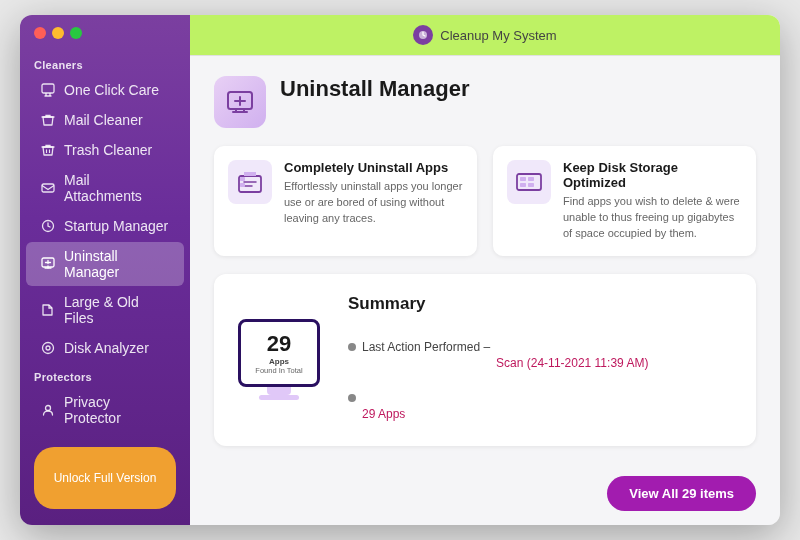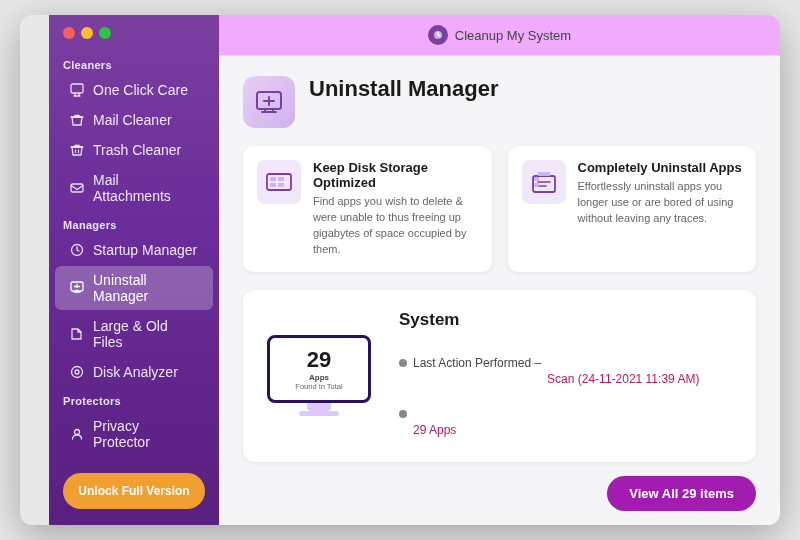--- a/index.html
+++ b/index.html
@@ -22,21 +22,20 @@
       position: relative;
     }
     
     .sidebar {
       width: 170px;
       min-width: 170px;
       background: linear-gradient(180deg, #7b3fa0 0%, #6a2d9a 40%, #5a2080 100%);
       display: flex;
       flex-direction: column;
       padding: 12px 0 12px 0;
-      margin-left: 29px;
     }
     .traffic-lights {
       display: flex;
       gap: 6px;
       padding: 0 14px 12px 14px;
     }
     .tl {
       width: 12px;
       height: 12px;
       border-radius: 50%;
@@ -75,40 +74,40 @@
       flex-shrink: 0;
     }
     .sidebar-bottom {
       margin-top: auto;
       padding: 0 14px 4px 14px;
     }
     .unlock-btn {
       background: #f0a030;
       color: #fff;
       font-size: 12px;
-      font-weight: 700;
+      font-weight: 400;
       border: none;
       border-radius: 20px;
-      padding: 11px 14px;
+      padding: 24px 14px;
       width: 100%;
       cursor: pointer;
     }
     
     .main {
       flex: 1;
       background: #f5f5f7;
       display: flex;
       flex-direction: column;
     }
     .topbar {
       display: flex;
       align-items: center;
       justify-content: center;
       padding: 10px 20px;
-      background: #f0abfc;
+      background: #bef264;
       border-bottom: 1px solid #e0e0e0;
       gap: 7px;
     }
     .topbar-icon {
       width: 20px;
       height: 20px;
       background: #7b3fa0;
       border-radius: 50%;
       display: flex;
       align-items: center;
@@ -197,21 +196,21 @@
       align-items: center;
       gap: 28px;
     }
     .summary-monitor {
       display: flex;
       flex-direction: column;
       align-items: center;
       flex-shrink: 0;
     }
     .monitor-screen {
-      width: 104px;
+      width: 82px;
       height: 68px;
       border: 3px solid #2a1060;
       border-radius: 8px;
       background: #fff;
       display: flex;
       flex-direction: column;
       align-items: center;
       justify-content: center;
       position: relative;
     }
@@ -335,21 +334,20 @@
     <div class="sidebar-item">
       <div class="sidebar-item-icon">
         <svg width="14" height="14" viewBox="0 0 14 14" fill="none">
             <rect x="1" y="3" width="12" height="8" rx="1.5" stroke="rgba(255,255,255,0.85)" stroke-width="1.3"></rect>
             <path d="M1 4.5l6 4 6-4" stroke="rgba(255,255,255,0.85)" stroke-width="1.3"></path>
           </svg>
       </div>
       <span>Mail Attachments</span>
     </div>
 
-    <div class="sidebar-section-label">Managers</div>
 
     <div class="sidebar-item">
       <div class="sidebar-item-icon">
         <svg width="14" height="14" viewBox="0 0 14 14" fill="none">
             <circle cx="7" cy="7" r="5.5" stroke="rgba(255,255,255,0.85)" stroke-width="1.3"></circle>
             <path d="M7 4v3l2 1" stroke="rgba(255,255,255,0.85)" stroke-width="1.3" stroke-linecap="round"></path>
           </svg>
       </div>
       <span>Startup Manager</span>
     </div>
@@ -422,64 +420,64 @@
             <line x1="8" y1="25" x2="22" y2="25" stroke="#7b3fa0" stroke-width="2" stroke-linecap="round"></line>
             <path d="M10 14h10M15 10v8" stroke="#7b3fa0" stroke-width="2" stroke-linecap="round"></path>
           </svg>
         </div>
         <div class="page-header-text">
           <h1>Uninstall Manager</h1>
         </div>
       </div>
 
       <div class="features-row">
+        <div class="feature-card">
+          <div class="feature-icon">
+            <svg width="28" height="28" viewBox="0 0 28 28" fill="none">
+              <rect x="3" y="8" width="22" height="16" rx="2" stroke="#7b3fa0" stroke-width="1.8"></rect>
+              <path d="M8 4h12v4H8z" fill="#d0b0ef" rx="1"></path>
+              <path d="M8 14h12M8 18h8" stroke="#7b3fa0" stroke-width="1.5" stroke-linecap="round"></path>
+              <rect x="4" y="9" width="5" height="4" rx="0.8" fill="#d0b0ef"></rect>
+              <rect x="4" y="15" width="5" height="4" rx="0.8" fill="#d0b0ef"></rect>
+            </svg>
+          </div>
+          <div class="feature-text">
+            <h3>Completely Uninstall Apps</h3>
+            <p>Effortlessly uninstall apps you longer use or are bored of using without leaving any traces.</p>
+          </div>
+        </div>
         <div class="feature-card">
           <div class="feature-icon">
             <svg width="28" height="28" viewBox="0 0 28 28" fill="none">
               <rect x="2" y="6" width="24" height="16" rx="2" stroke="#7b3fa0" stroke-width="1.8"></rect>
               <rect x="5" y="9" width="6" height="4" rx="0.8" fill="#d0b0ef"></rect>
               <rect x="5" y="15" width="6" height="4" rx="0.8" fill="#d0b0ef"></rect>
               <rect x="13" y="9" width="6" height="4" rx="0.8" fill="#d0b0ef"></rect>
               <rect x="13" y="15" width="6" height="4" rx="0.8" fill="#d0b0ef"></rect>
             </svg>
           </div>
           <div class="feature-text">
             <h3>Keep Disk Storage Optimized</h3>
             <p>Find apps you wish to delete &amp; were unable to thus freeing up gigabytes of space occupied by them.</p>
           </div>
         </div>
-        <div class="feature-card">
-          <div class="feature-icon">
-            <svg width="28" height="28" viewBox="0 0 28 28" fill="none">
-              <rect x="3" y="8" width="22" height="16" rx="2" stroke="#7b3fa0" stroke-width="1.8"></rect>
-              <path d="M8 4h12v4H8z" fill="#d0b0ef" rx="1"></path>
-              <path d="M8 14h12M8 18h8" stroke="#7b3fa0" stroke-width="1.5" stroke-linecap="round"></path>
-              <rect x="4" y="9" width="5" height="4" rx="0.8" fill="#d0b0ef"></rect>
-              <rect x="4" y="15" width="5" height="4" rx="0.8" fill="#d0b0ef"></rect>
-            </svg>
-          </div>
-          <div class="feature-text">
-            <h3>Completely Uninstall Apps</h3>
-            <p>Effortlessly uninstall apps you longer use or are bored of using without leaving any traces.</p>
-          </div>
-        </div>
       </div>
 
       <div class="summary-card">
         <div class="summary-monitor">
           <div class="monitor-screen">
             <span class="monitor-count">29</span>
             <span class="monitor-label">Apps</span>
             <span class="monitor-label2">Found In Total</span>
           </div>
           <div class="monitor-stand"></div>
           <div class="monitor-base"></div>
         </div>
         <div class="summary-info">
-          <h2>System</h2>
+          <h2>Summary</h2>
           <div class="summary-row">
             <div class="bullet"></div>
             <span class="summary-row-label">Last Action Performed –</span>
             <span class="summary-row-value">Scan (24-11-2021 11:39 AM)</span>
           </div>
           <div class="summary-row">
             <div class="bullet"></div>
             <span class="summary-row-value">29 Apps</span>
           </div>
         </div>

